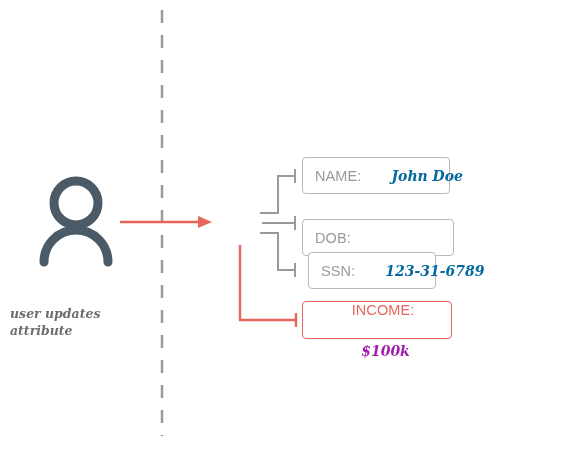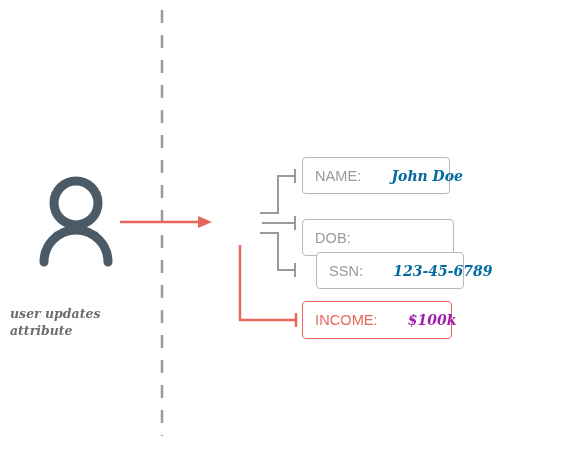--- a/index.html
+++ b/index.html
@@ -33,20 +33,21 @@
     border-radius: 4px;
     background: #ffffff;
     display: flex;
     align-items: center;
     padding-left: 12px;
     white-space: nowrap;
     gap: 25px;
   }
   .attr-box.highlight {
     border-color: #e8655c;
+    flex-direction: column;
   }
   .attr-label {
     font-family: "Liberation Sans", sans-serif;
     font-size: 14.5px;
     color: #9a9a9a;
     letter-spacing: 0.1px;
   }
   .attr-box.highlight .attr-label {
     color: #e8655c;
   }
@@ -156,23 +157,23 @@
 
   <div class="attr-box" style="left:302px; top:157px; width:148px; height:37px;">
     <span class="attr-label">NAME:</span>
     <span class="attr-value">John Doe</span>
   </div>
 
   <div class="attr-box" style="left:302px; top:205px; width:152px; height:37px;margin-top:14px;">
     <span class="attr-label">DOB:</span>
   </div>
 
-  <div class="attr-box" style="left:316px; top:252px; width:148px; height:37px;">
+  <div class="attr-box" style="left:308px; top:252px; width:128px; height:37px;">
     <span class="attr-label">SSN:</span>
-    <span class="attr-value">123-45-6789</span>
+    <span class="attr-value">123-31-6789</span>
   </div>
 
   <div class="attr-box highlight" style="left:302px; top:301px; width:150px; height:38px;">
     <span class="attr-label">INCOME:</span>
     <span class="attr-value">$100k</span>
   </div>
 
   <div id="user-caption">
     <span class="cap-line">user updates</span>
     <span class="cap-line">attribute</span>

